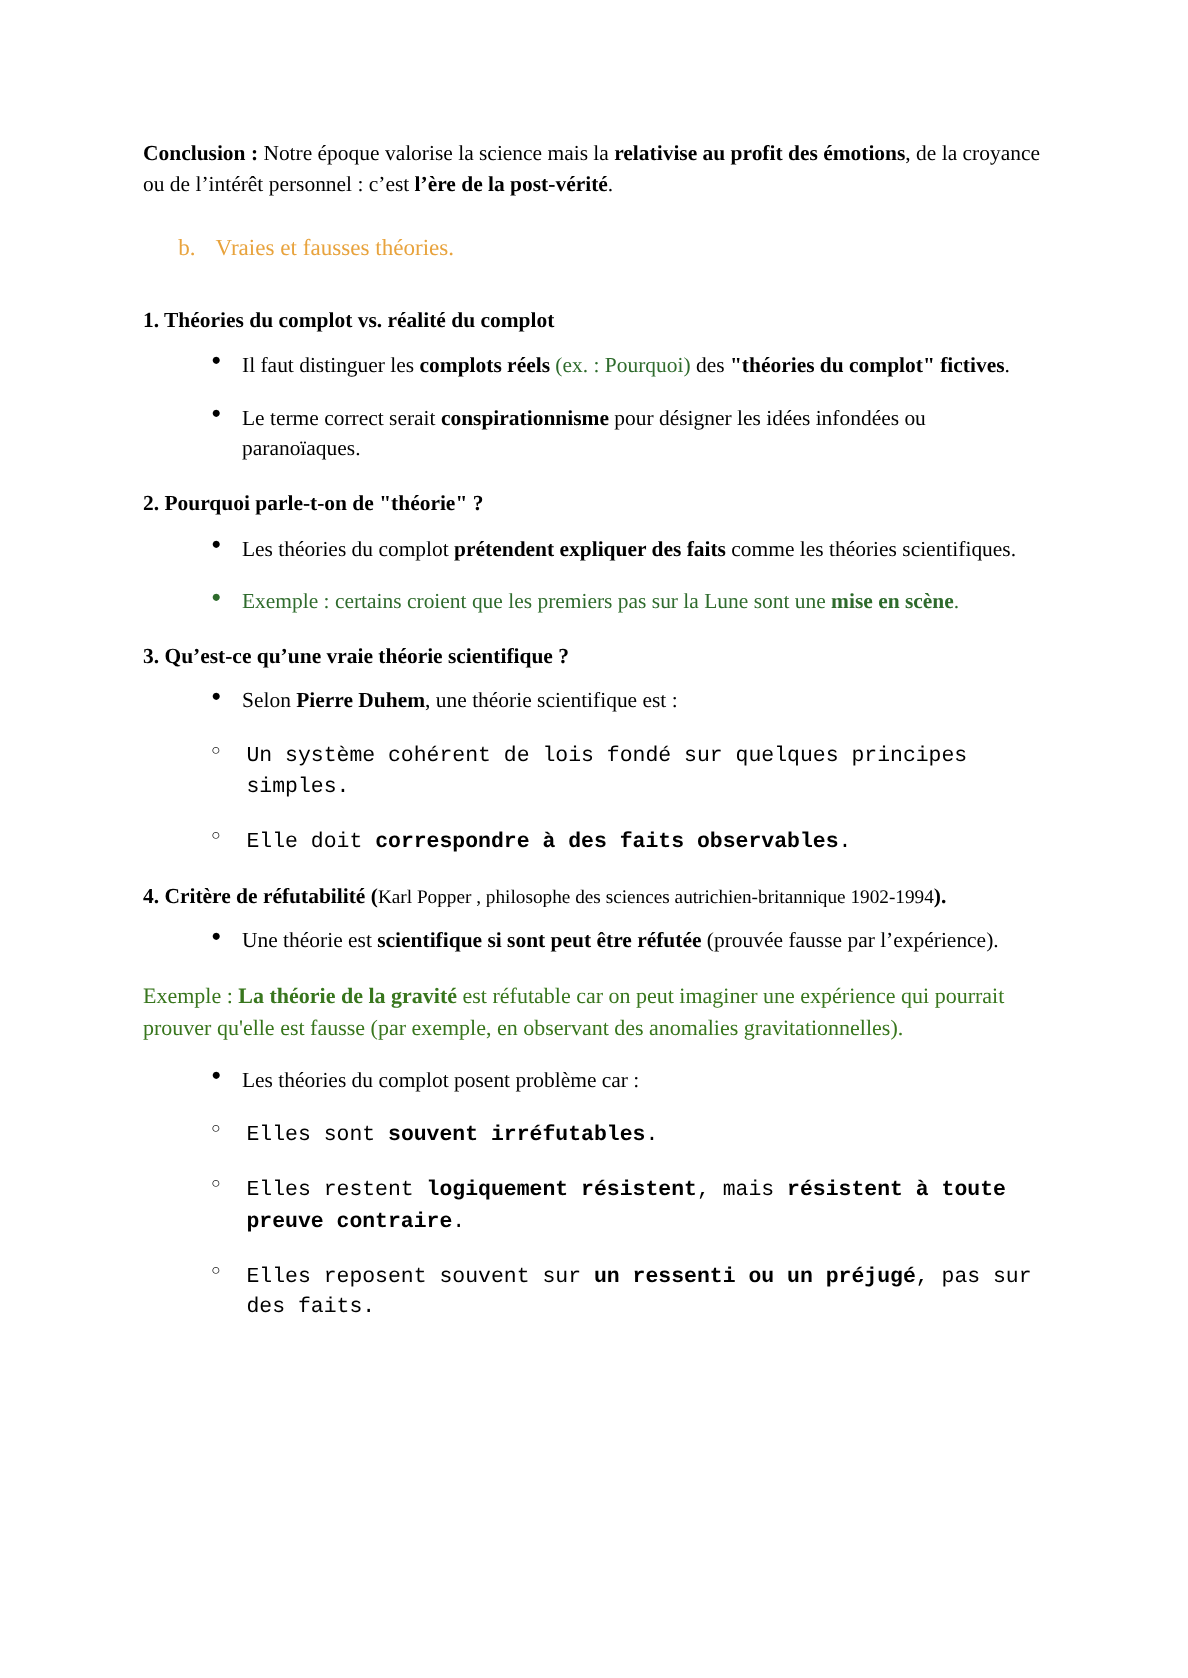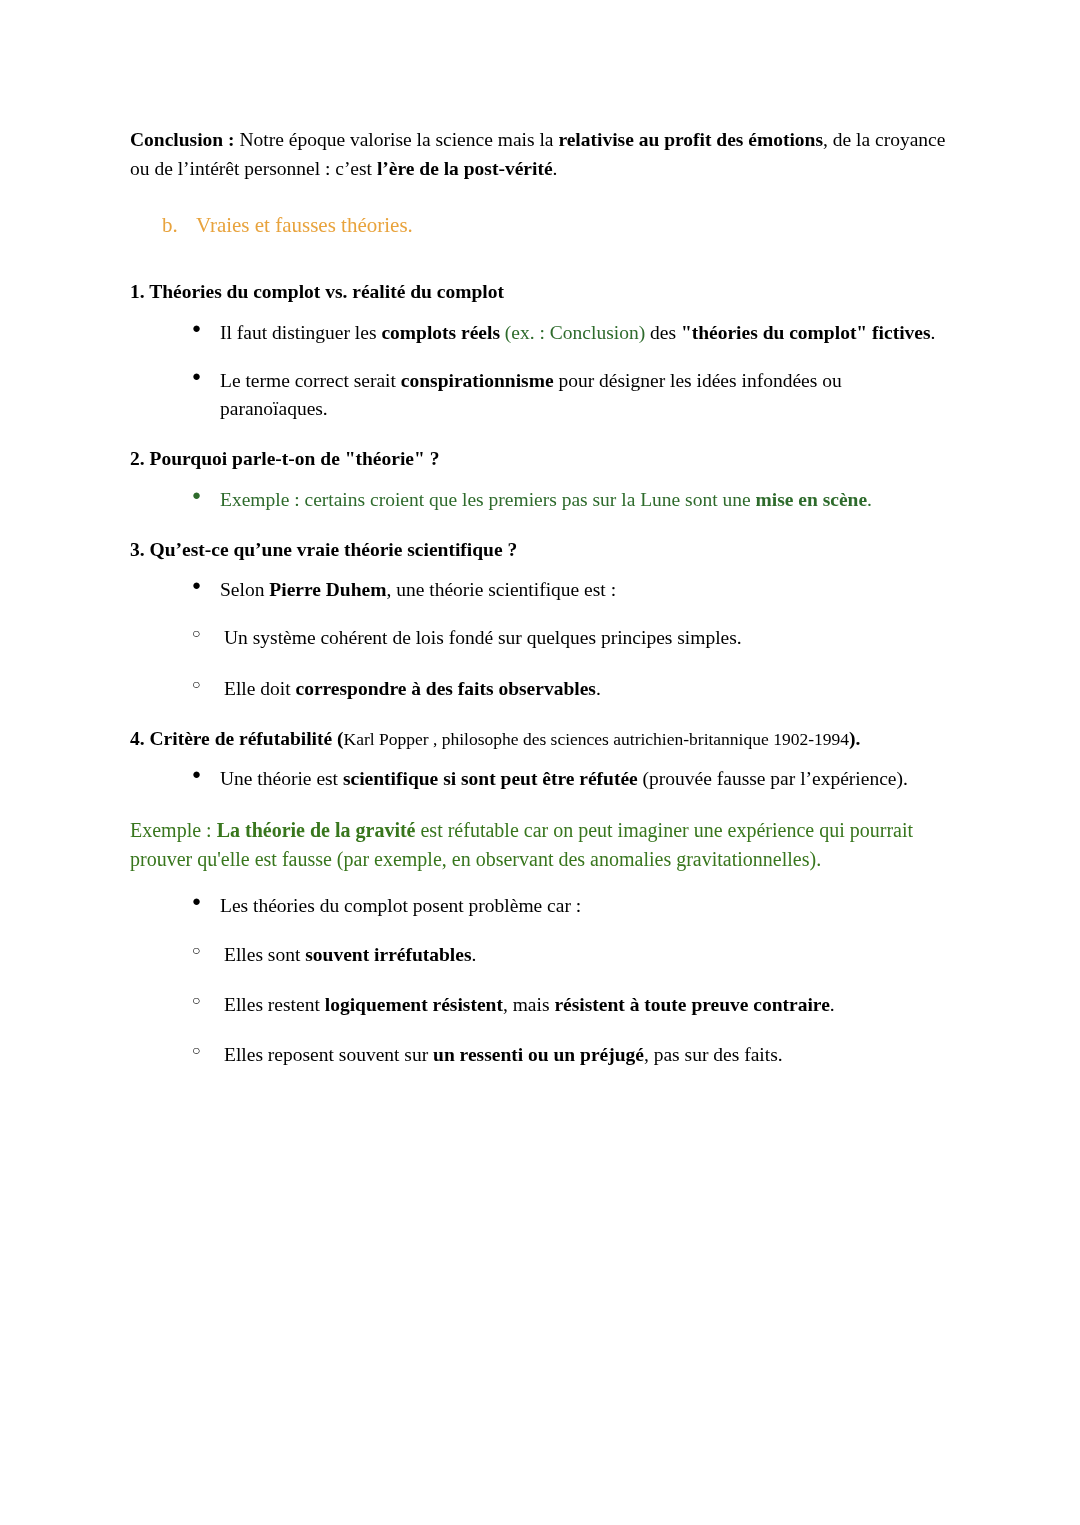--- a/index.html
+++ b/index.html
@@ -78,20 +78,21 @@
     left: 0;
     top: -1px;
     font-size: 15px;
   }
   ul.lvl1 > li.greenli::before { color: #2e6b2c; }
 
   ul.lvl2 {
     list-style: none;
     margin: 14px 0 0 0;
     padding: 0 0 0 62px;
+    font-family: Liberation Mono, monospace;
   }
   ul.lvl2 > li {
     position: relative;
     font-size: 19.5px;
     line-height: 1.45;
     margin-bottom: 22px;
     padding-left: 32px;
   }
   ul.lvl2 > li::before {
     content: "\25CB";
@@ -123,29 +124,32 @@
     </p>
 
     <div class="sub-head">
       <span class="marker">b.</span>
       <span>Vraies et fausses théories.</span>
     </div>
 
     <div class="num-head">1. Théories du complot vs. réalité du complot</div>
     <ul class="lvl1">
       <li>
-        <span>Il faut distinguer les </span><span class="b">complots réels</span><span class="green"> (ex. : Conclusion)</span><span> des </span><span class="b">"théories du complot" fictives</span><span>.</span>
+        <span>Il faut distinguer les </span><span class="b">complots réels</span><span class="green"> (ex. : Pourquoi)</span><span> des </span><span class="b">"théories du complot" fictives</span><span>.</span>
       </li>
       <li>
         <span>Le terme correct serait </span><span class="b">conspirationnisme</span><span> pour désigner les idées infondées ou paranoïaques.</span>
       </li>
     </ul>
 
     <div class="num-head">2. Pourquoi parle-t-on de "théorie" ?</div>
     <ul class="lvl1">
+      <li>
+        <span>Les théories du complot </span><span class="b">prétendent expliquer des faits</span><span> comme les théories scientifiques.</span>
+      </li>
       <li class="greenli green">
         <span>Exemple : certains croient que les premiers pas sur la Lune sont une </span><span class="b">mise en scène</span><span>.</span>
       </li>
     </ul>
 
     <div class="num-head">3. Qu’est-ce qu’une vraie théorie scientifique ?</div>
     <ul class="lvl1">
       <li>
         <span>Selon </span><span class="b">Pierre Duhem</span><span>, une théorie scientifique est :</span>
       </li>

